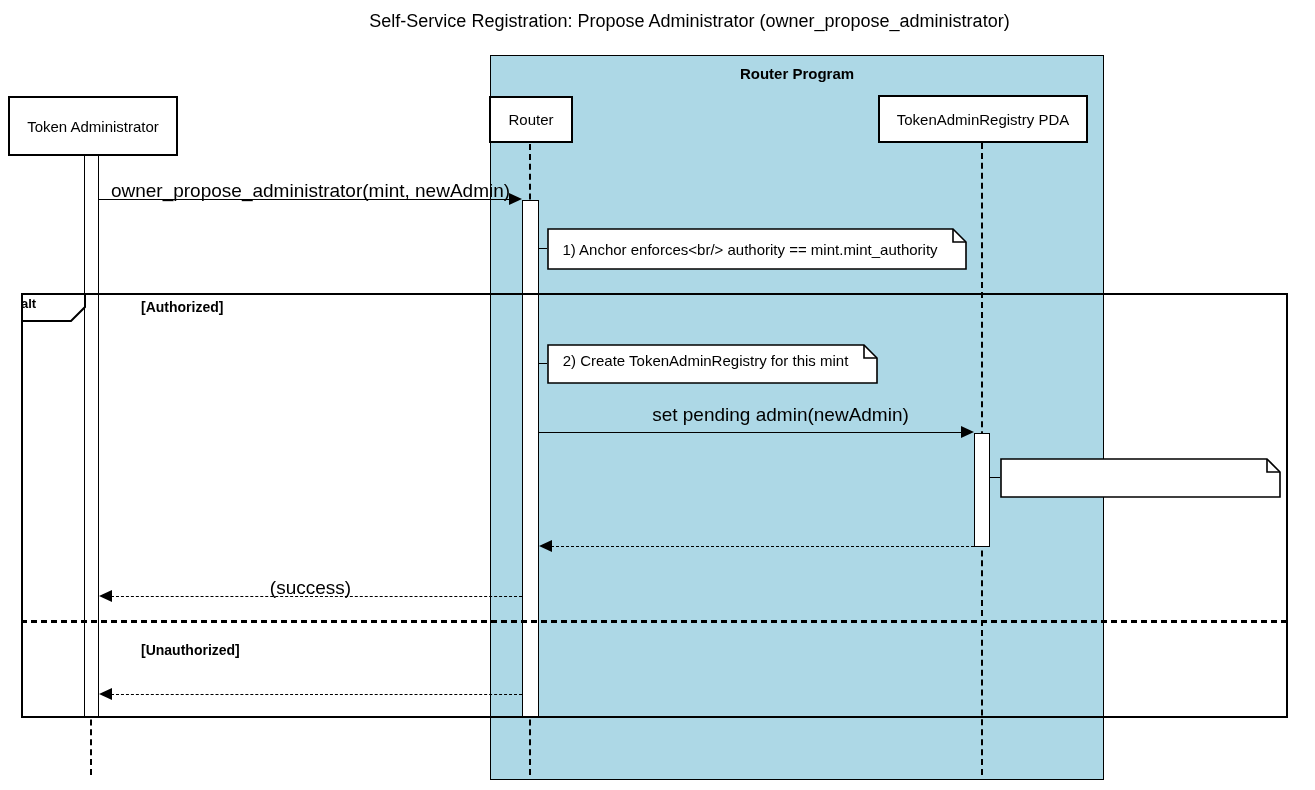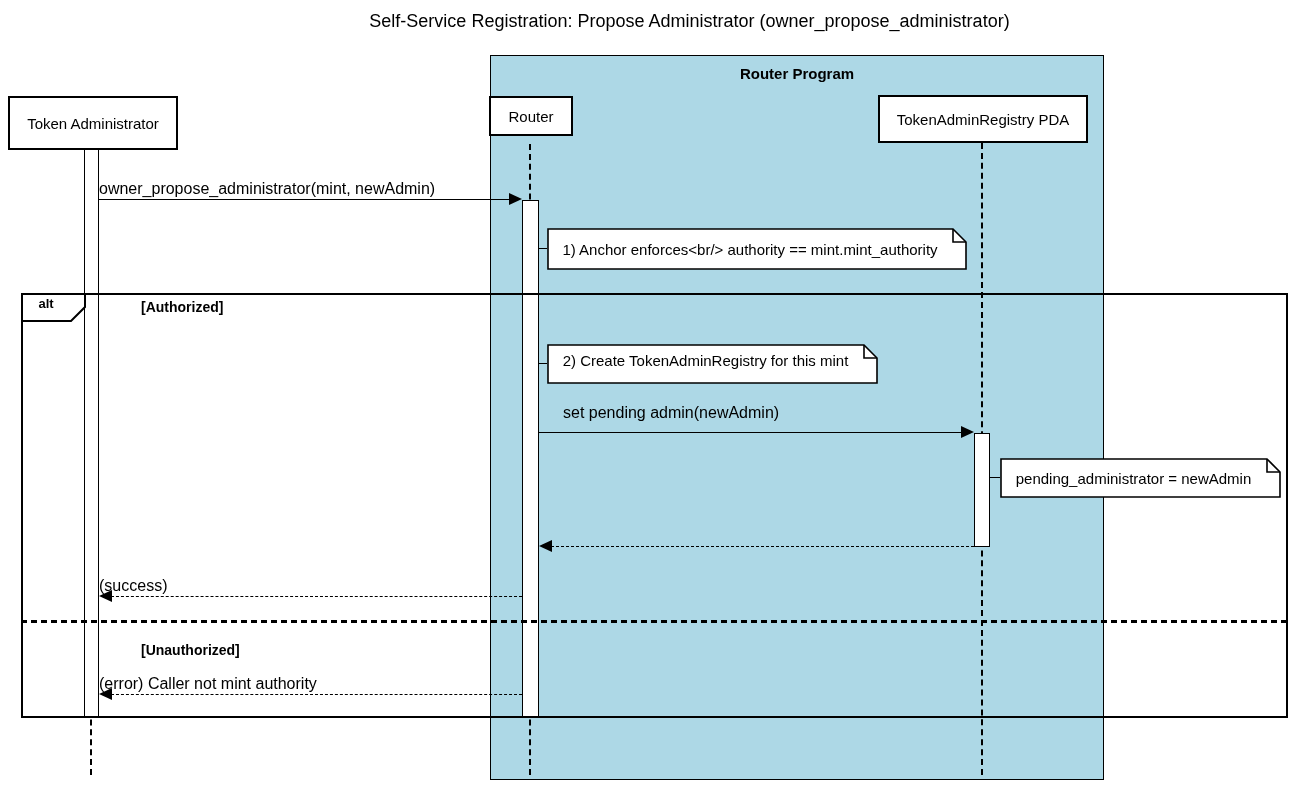--- a/index.html
+++ b/index.html
@@ -26,35 +26,35 @@
   .activation {
     position:absolute; background:#fff; border:1.5px solid #000;
     box-sizing:border-box; z-index:4;
   }
   .alt-frame {
     position:absolute; left:21px; top:293px; width:1267px; height:425px;
     border:2px solid #000; box-sizing:border-box; z-index:6; pointer-events:none;
   }
   .alt-pentagon { position:absolute; left:21px; top:293px; z-index:7; }
   .alt-pentagon-label {
-    position:absolute; left:21px; top:296px; width:50px; text-align:center;
+    position:absolute; left:21px; top:296px; width:50px; 
     font-weight:bold; font-size:13px; z-index:8;
   }
   .guard-label {
     position:absolute; font-weight:bold; font-size:14px; z-index:7;padding-left:44px;
   }
   .alt-divider {
     position:absolute; left:21px; top:620px; width:1267px; height:3px;
     background:repeating-linear-gradient(90deg,#000 0 6px,transparent 6px 10px);
     z-index:6;
   }
   .msg-line-solid { position:absolute; height:0; border-top:1.5px solid #000; z-index:5; }
   .msg-line-dashed { position:absolute; height:0; border-top:1.5px dashed #000; z-index:5; }
   .msg-label {
-    position:absolute; text-align:left; font-size:16px; z-index:7; white-space:nowrap;
+    position:absolute; text-align:center; font-size:19px; z-index:7; white-space:nowrap;
   }
   .arrow-right {
     position:absolute; width:0; height:0; z-index:7;
     border-top:6px solid transparent; border-bottom:6px solid transparent;
     border-left:13px solid #000;
   }
   .arrow-left {
     position:absolute; width:0; height:0; z-index:7;
     border-top:6px solid transparent; border-bottom:6px solid transparent;
     border-right:13px solid #000;
@@ -119,36 +119,34 @@
 
   <div class="msg-label" style="left:539px; top:404px; width:435px;padding-left:24px;">set pending admin(newAdmin)</div>
   <div class="msg-line-solid" style="left:539px; top:432px; width:424px;"></div>
   <div class="arrow-right" style="left:961px; top:426px;"></div>
 
   <div class="note-connector" style="left:990px; top:477px; width:10px;"></div>
   <svg class="note-svg" style="left:1000px; top:458px;" width="281" height="40" viewBox="0 0 281 40">
     <polygon points="1,1 267,1 280,14 280,39 1,39" fill="#ffffff" stroke="#000000" stroke-width="1.6"></polygon>
     <polyline points="267,1 267,14 280,14" fill="none" stroke="#000000" stroke-width="1.6"></polyline>
   </svg>
-  <div class="note-text" style="left:1000px; top:458px; width:267px; height:40px;">pending_administrator = newAdmin</div>
 
   <div class="msg-line-dashed" style="left:551px; top:546px; width:423px;"></div>
   <div class="arrow-left" style="left:539px; top:540px;"></div>
 
   <div class="msg-label" style="left:99px; top:577px; width:423px;">(success)</div>
   <div class="msg-line-dashed" style="left:111px; top:596px; width:411px;"></div>
   <div class="arrow-left" style="left:99px; top:590px;"></div>
 
-  <div class="msg-label" style="left:99px; top:675px; width:423px;">(error) Caller not mint authority</div>
   <div class="msg-line-dashed" style="left:111px; top:694px; width:411px;"></div>
   <div class="arrow-left" style="left:99px; top:688px;"></div>
 
-  <div class="participant-box" style="left:8px; top:96px; width:170px; height:54px;">
+  <div class="participant-box" style="left:8px; top:96px; width:170px; height:60px;">
     <span>Token Administrator</span>
   </div>
-  <div class="participant-box" style="left:489px; top:96px; width:84px; height:40px;">
+  <div class="participant-box" style="left:489px; top:96px; width:84px; height:47px;">
     <span>Router</span>
   </div>
   <div class="participant-box" style="left:878px; top:95px; width:210px; height:48px;text-align:center;">
     <span>TokenAdminRegistry PDA</span>
   </div>
 
 </div>
 
 </body></html>

